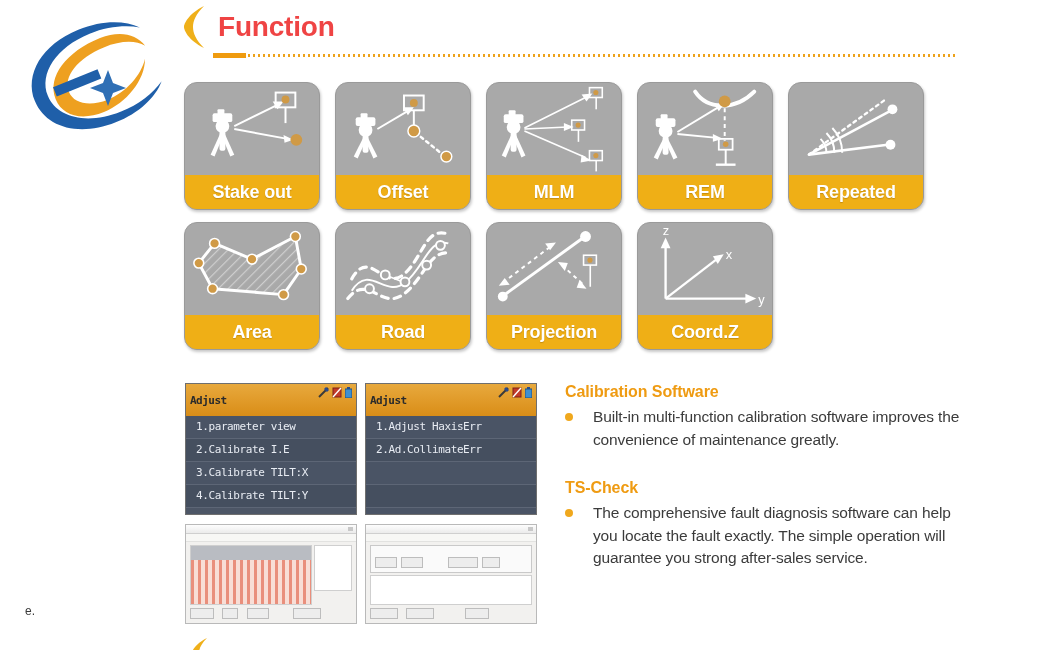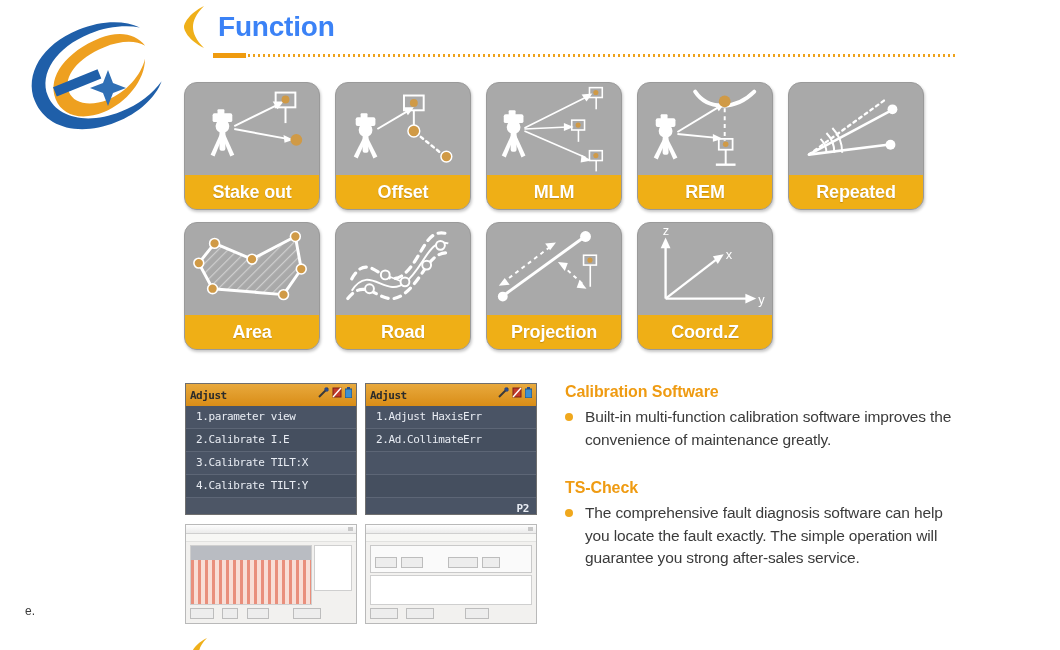--- a/index.html
+++ b/index.html
@@ -13,21 +13,21 @@
   .page{position:relative;width:1060px;height:650px;}
 
   
   .logo{position:absolute;left:22px;top:12px;width:150px;height:128px;}
 
   
   .header{position:absolute;left:178px;top:2px;width:790px;height:62px;}
   .hdr-bracket{position:absolute;left:0;top:2px;width:30px;height:46px;}
   .hdr-title{
     position:absolute;left:40px;top:3px;
-    font-size:28px;font-weight:bold;color:#3b82f6;
+    font-size:28px;font-weight:bold;color:#ef4444;
     letter-spacing:-0.2px;line-height:44px;white-space:nowrap;
   }
   .hdr-rule{position:absolute;left:35px;top:50px;width:745px;height:6px;}
   .hdr-rule .solid{position:absolute;left:0;top:1px;width:33px;height:5px;background:#ef9b0f;}
   .hdr-rule .dots{
     position:absolute;left:35px;top:2px;right:0;height:3px;
     background-image:repeating-linear-gradient(to right,#eda21a 0px,#eda21a 2px,rgba(255,255,255,0) 2px,rgba(255,255,255,0) 5px);
   }
 
   
@@ -60,21 +60,21 @@
   .devscreen{
     width:172px;height:132px;
     border:1px solid #6f6f6f;
     box-sizing:border-box;
     background:#4d5666;
     position:relative;
     font-family:"DejaVu Sans Mono", monospace;
     overflow:hidden;
   }
   .dev-title{
-    height:22px;
+    height:32px;
     background:linear-gradient(to bottom,#e8a93d 0%,#d98d17 100%);
     display:flex;align-items:center;
     padding:0 4px;box-sizing:border-box;
     position:relative;
   }
   .dev-title .t{font-size:11px;color:#2b2b2b;font-weight:bold;letter-spacing:-0.5px;}
   .dev-title .icons{position:absolute;right:4px;top:3px;display:flex;gap:3px;align-items:center;}
   .dev-menu{padding:0;margin:0;}
   .dev-item{
     height:22px;line-height:22px;
@@ -119,21 +119,21 @@
   .ss-group{position:absolute;left:0;right:0;top:0;height:26px;border:1px solid #c9c9c9;background:#fafafa;}
   .ss-pane{position:absolute;left:0;right:0;top:30px;bottom:0;background:#ffffff;border:1px solid #cfcfcf;}
 
   
   .textcol{position:absolute;left:380px;top:0;width:400px;}
   .block{margin-bottom:20px;}
   .blk-title{
     color:#ef9b12;font-size:16px;font-weight:bold;
     margin:0 0 5px 0;letter-spacing:-0.1px;
   }
-  .bullet-row{display:flex;gap:12px;align-items:flex-start;}
+  .bullet-row{display:flex;gap:20px;align-items:flex-start;}
   .bullet-dot{
     width:8px;height:8px;border-radius:50%;
     background:#f0a81d;flex:0 0 auto;margin-top:7px;
   }
   .bullet-txt{
     color:#3b3b3b;font-size:15.5px;line-height:22.5px;
     letter-spacing:-0.15px;
   }
 
   

